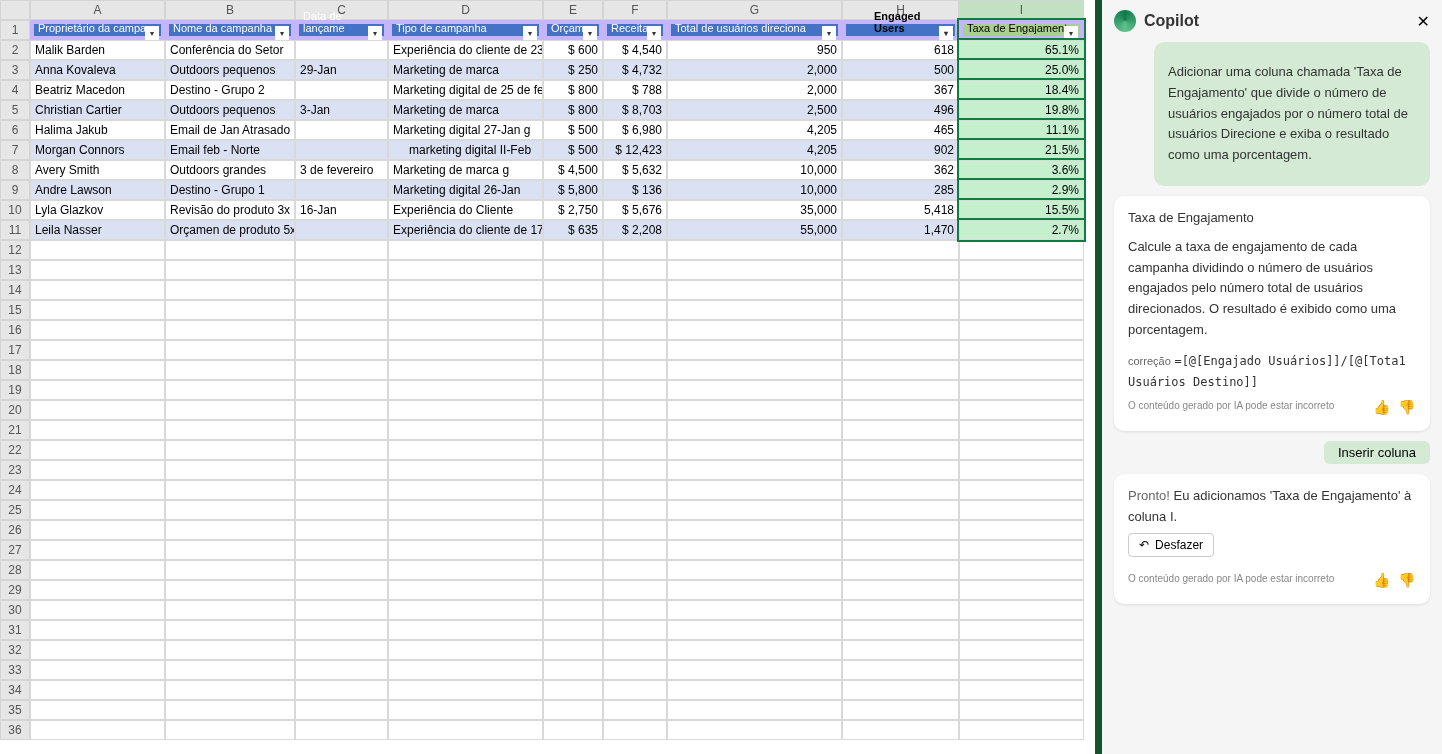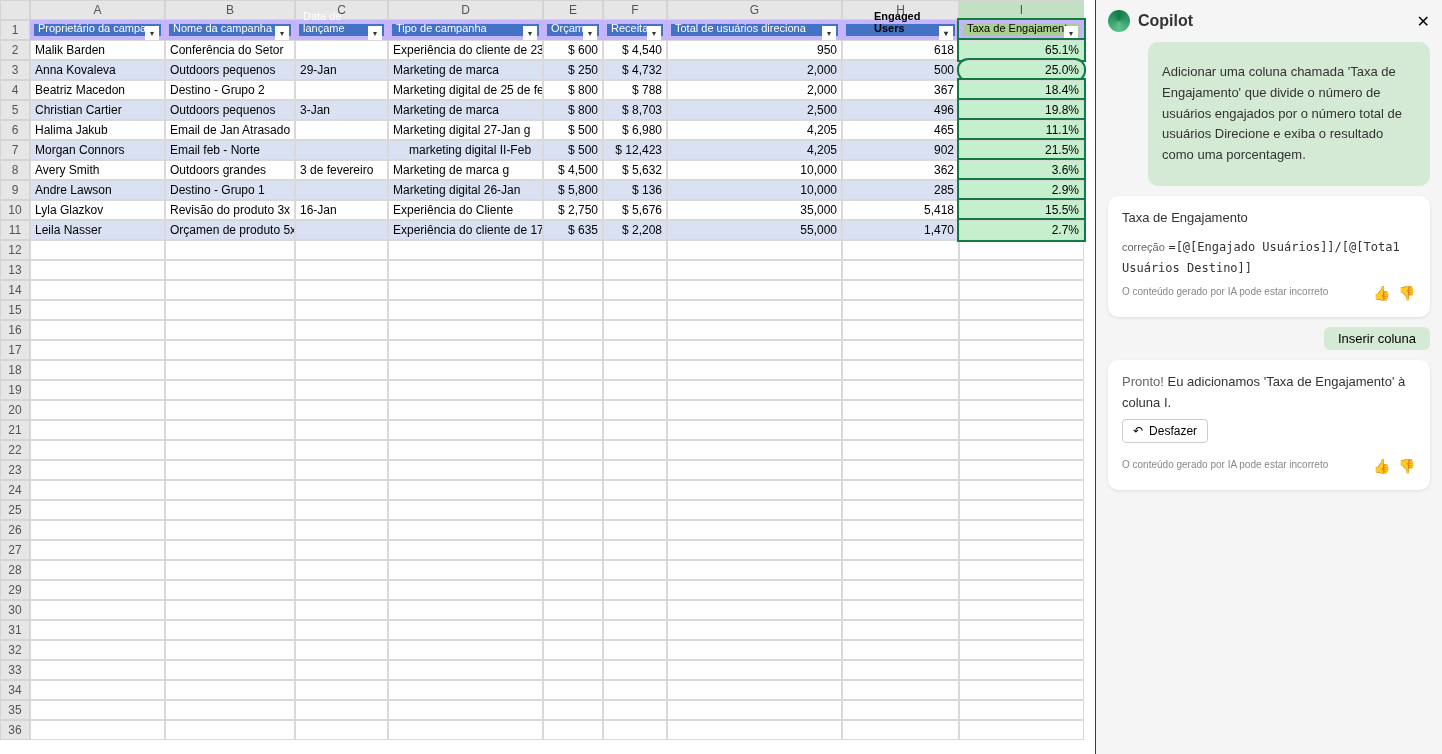--- a/index.html
+++ b/index.html
@@ -12,21 +12,21 @@
 .hdr { background: #4472c4; color: #fff; font-size: 11px; padding: 2px 4px; height: 20px; display: flex; align-items: flex-end; position: relative; border: 4px solid #c4b5fd; }
 .hdr .dd { position: absolute; right: 2px; top: 2px; width: 14px; height: 14px; background: #fff; display: flex; align-items: center; justify-content: center; font-size: 8px; color: #333; }
 .hdr.eng { color: #000; font-weight: bold; padding-left: 28px; }
 .hdr.taxa { background: #a9d08e; color: #000; }
 .cell { border: 1px solid #d9d9d9; padding: 1px 4px; height: 20px; font-size: 12px; display: flex; align-items: center; overflow: hidden; white-space: nowrap; }
 .cell.right { justify-content: flex-end; }
 .cell.taxa { background: #c6efce !important; }
 .col-i { outline: 2px solid #107c41; position: relative; z-index: 2; }
 .empty-cell { border: 1px solid #d9d9d9; height: 20px; }
 
-.copilot { width: 347px; background: #f5f5f5; border-left: 1px solid #14532d; display: flex; flex-direction: column; padding: 10px 12px; gap: 10px; overflow-y: auto; }
+.copilot { width: 347px; background: #f5f5f5; border-left: 7px solid #14532d; display: flex; flex-direction: column; padding: 10px 12px; gap: 10px; overflow-y: auto; }
 .cp-header { display: flex; align-items: center; gap: 8px; }
 .cp-logo { width: 22px; height: 22px; border-radius: 50%; background: conic-gradient(#0f7a4a, #5fc28c, #0f7a4a); }
 .cp-title { font-size: 16px; font-weight: 600; color: #333; flex: 1; }
 .cp-close { font-size: 16px; cursor: pointer; }
 .bubble-user { background: #d4ead4; border-radius: 10px; padding: 20px 14px; font-size: 13px; color: #333; line-height: 1.6; align-self: flex-end; margin-left: 40px; }
 .bubble-ai { background: #fff; border-radius: 10px; padding: 12px 14px; font-size: 13px; color: #333; line-height: 1.6; box-shadow: 0 1px 3px rgba(0,0,0,0.1); }
 .bubble-ai .subtitle { font-weight: 400; margin-bottom: 8px; }
 .bubble-ai .formula-label { font-size: 11px; color: #666; }
 .bubble-ai .formula { font-family: monospace; font-size: 12px; margin: 4px 0 8px 0; }
 .explain { color: #666; font-size: 13px; margin: 8px 0; }
@@ -104,21 +104,21 @@
       <div class="cell right taxa col-i row-even-c">65.1%</div>
       <div class="row-num">3</div>
       <div class="cell row-odd-c" style="background: rgb(217, 225, 242);">Anna Kovaleva</div>
       <div class="cell row-odd-c" style="background: rgb(217, 225, 242);">Outdoors pequenos</div>
       <div class="cell row-odd-c" style="background: rgb(217, 225, 242);">29-Jan</div>
       <div class="cell row-odd-c" style="background: rgb(217, 225, 242);">Marketing de marca</div>
       <div class="cell right row-odd-c" style="background: rgb(217, 225, 242);">$     250</div>
       <div class="cell right row-odd-c" style="background: rgb(217, 225, 242);">$     4,732</div>
       <div class="cell right row-odd-c" style="background: rgb(217, 225, 242);">2,000</div>
       <div class="cell right row-odd-c" style="background: rgb(217, 225, 242);">500</div>
-      <div class="cell right taxa col-i row-odd-c" style="background: rgb(198, 239, 206); border-radius: 9px;">25.0%</div>
+      <div class="cell right taxa col-i row-odd-c" style="background: rgb(198, 239, 206);">25.0%</div>
       <div class="row-num">4</div>
       <div class="cell row-even-c">Beatriz Macedon</div>
       <div class="cell row-even-c">Destino - Grupo 2</div>
       <div class="cell row-even-c"></div>
       <div class="cell row-even-c">Marketing digital de 25 de fevereiro</div>
       <div class="cell right row-even-c">$     800</div>
       <div class="cell right row-even-c">$        788</div>
       <div class="cell right row-even-c">2,000</div>
       <div class="cell right row-even-c">367</div>
       <div class="cell right taxa col-i row-even-c">18.4%</div>
@@ -449,20 +449,21 @@
   <div class="cp-header">
     <div class="cp-logo"></div>
     <div class="cp-title">Copilot</div>
     <div class="cp-close">✕</div>
   </div>
 
   <div class="bubble-user">Adicionar uma coluna chamada 'Taxa de Engajamento' que divide o número de usuários engajados por o número total de usuários Direcione e exiba o resultado como uma porcentagem.</div>
 
   <div class="bubble-ai">
     <div style="margin-bottom:8px;">Taxa de Engajamento</div>
+    <div style="margin-bottom:10px;">Calcule a taxa de engajamento de cada campanha dividindo o número de usuários engajados pelo número total de usuários direcionados. O resultado é exibido como uma porcentagem.</div>
     <span class="formula-label">correção</span>
     <span class="formula">=[@[Engajado Usuários]]/[@[Tota1 Usuários Destino]]</span>
     <div style="display:flex;align-items:center;">
       <div class="disclaimer" style="flex:1;">O conteúdo gerado por IA pode estar incorreto</div>
       <div class="feedback">
         <span class="thumb">👍</span>
         <span class="thumb">👎</span>
       </div>
     </div>
   </div>

